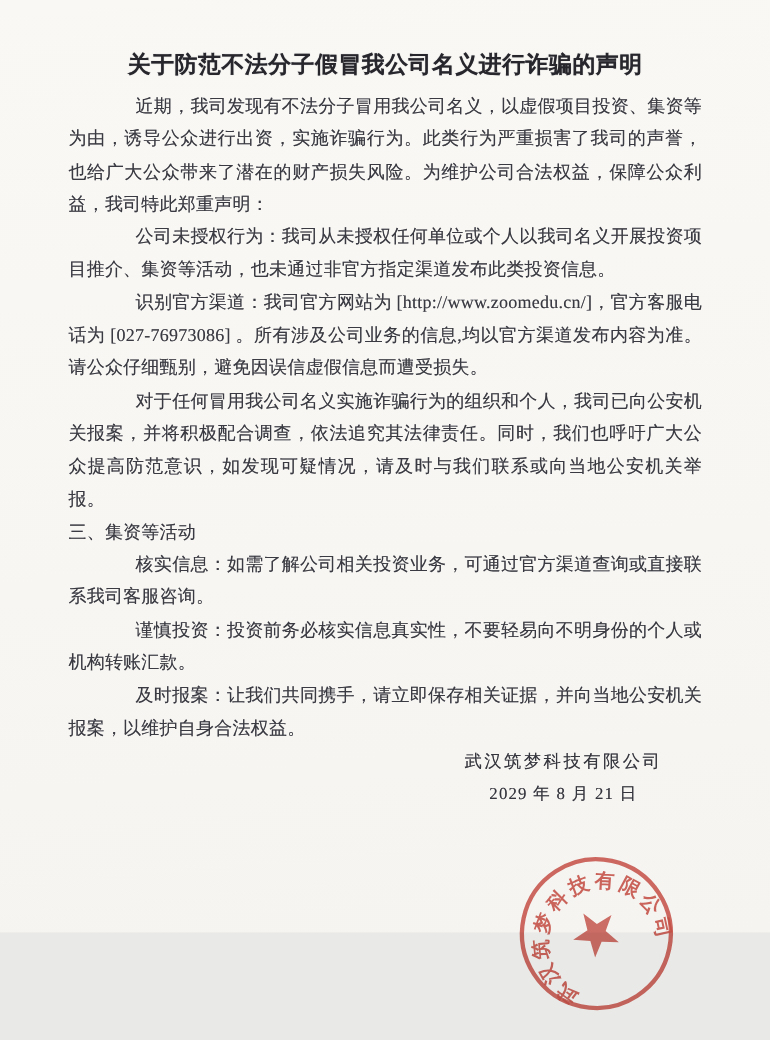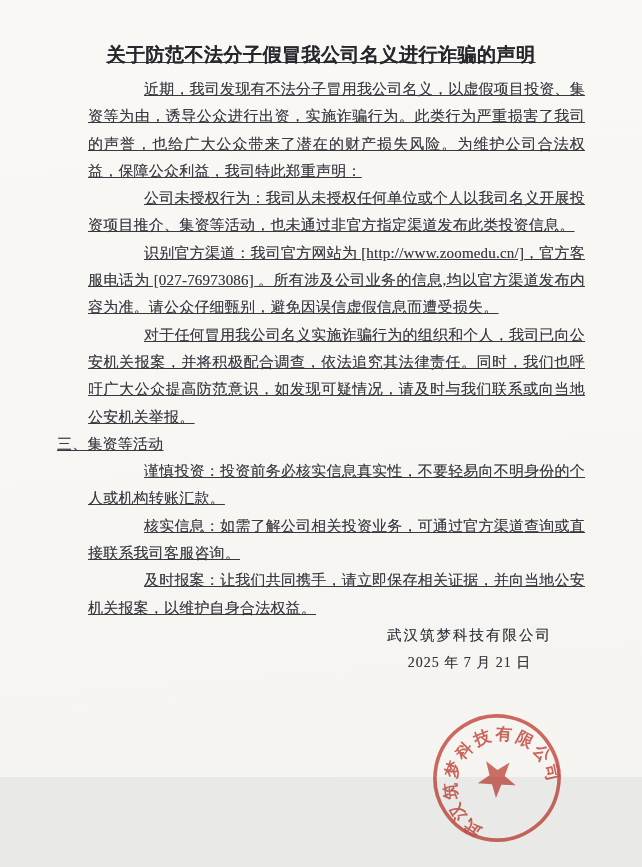--- a/index.html
+++ b/index.html
@@ -9,42 +9,41 @@
     font-family: "Liberation Serif", "DejaVu Serif", serif;
     overflow: hidden;
   }
   .page {
     position: relative;
     width: 642px; height: 777px;
     background: linear-gradient(175deg, #f9f8f5 0%, #f7f6f3 60%, #f5f4f1 100%);
     box-sizing: border-box;
     padding: 40px 57px 0 57px;
     color: #38383f;
-    text-decoration: underline;
   }
   .doc-title {
     text-align: center;
     font-size: 19px;
     font-weight: bold;
     color: #26262c;
     letter-spacing: 0.5px;
     line-height: 30px;
     margin: 0 0 6px 0;
     text-shadow: 0 0 0.6px rgba(30,30,40,0.6);
   }
   .body-text p {
     margin: 0;
     font-size: 15px;
     line-height: 27.3px;
     letter-spacing: 0.2px;
     text-align: justify;
     color: #3a3a42;
     text-shadow: 0 0 0.5px rgba(45,45,58,0.5);
   }
-  .body-text p.indent { text-indent: 56px; margin-left: 31px; }
+  .body-text p.indent { text-indent: 56px; }
   .body-text p.heading { text-indent: 0; }
   .signature {
     margin-top: 0;
     text-align: right;
     padding-right: 33px;
   }
   .signature .sig-inner {
     display: inline-block;
     text-align: center;
   }
@@ -83,29 +82,29 @@
 <div class="page">
 
   <h1 class="doc-title">关于防范不法分子假冒我公司名义进行诈骗的声明</h1>
 
   <div class="body-text">
     <p class="indent">近期，我司发现有不法分子冒用我公司名义，以虚假项目投资、集资等为由，诱导公众进行出资，实施诈骗行为。此类行为严重损害了我司的声誉，也给广大公众带来了潜在的财产损失风险。为维护公司合法权益，保障公众利益，我司特此郑重声明：</p>
     <p class="indent">公司未授权行为：我司从未授权任何单位或个人以我司名义开展投资项目推介、集资等活动，也未通过非官方指定渠道发布此类投资信息。</p>
     <p class="indent">识别官方渠道：我司官方网站为 [http://www.zoomedu.cn/]，官方客服电话为 [027-76973086] 。所有涉及公司业务的信息,均以官方渠道发布内容为准。请公众仔细甄别，避免因误信虚假信息而遭受损失。</p>
     <p class="indent">对于任何冒用我公司名义实施诈骗行为的组织和个人，我司已向公安机关报案，并将积极配合调查，依法追究其法律责任。同时，我们也呼吁广大公众提高防范意识，如发现可疑情况，请及时与我们联系或向当地公安机关举报。</p>
     <p class="heading">三、集资等活动</p>
+    <p class="indent">核实信息：如需了解公司相关投资业务，可通过官方渠道查询或直接联系我司客服咨询。</p>
     <p class="indent">谨慎投资：投资前务必核实信息真实性，不要轻易向不明身份的个人或机构转账汇款。</p>
-    <p class="indent">核实信息：如需了解公司相关投资业务，可通过官方渠道查询或直接联系我司客服咨询。</p>
     <p class="indent">及时报案：让我们共同携手，请立即保存相关证据，并向当地公安机关报案，以维护自身合法权益。</p>
   </div>
 
   <div class="signature">
     <div class="sig-inner">
       <div class="sig-company">武汉筑梦科技有限公司</div>
-      <div class="sig-date">2025 年 7 月 21 日</div>
+      <div class="sig-date">2029 年 8 月 21 日</div>
     </div>
   </div>
 
   <svg class="seal" viewBox="0 0 160 160">
     <defs>
       <path id="sealTextArc" d="M 44.6,118.4 A 46,46 0 1 1 115.4,118.4"></path>
     </defs>
     <g transform="rotate(-33 80 80)">
       <circle cx="80" cy="80" r="62" fill="none" stroke="#c53a2f" stroke-width="3.6" opacity="0.85"></circle>
       <polygon fill="#c53a2f" opacity="0.82" points="80,60 84.7,73.53 99.02,73.82 87.61,82.47 91.76,96.18 80,88 68.24,96.18 72.39,82.47 60.98,73.82 75.3,73.53"></polygon>

